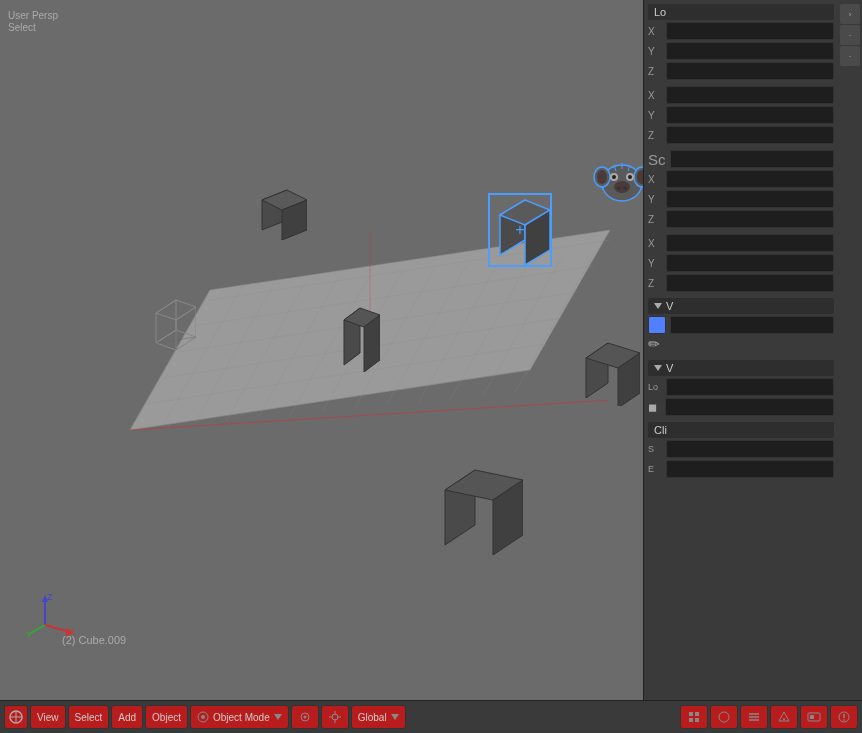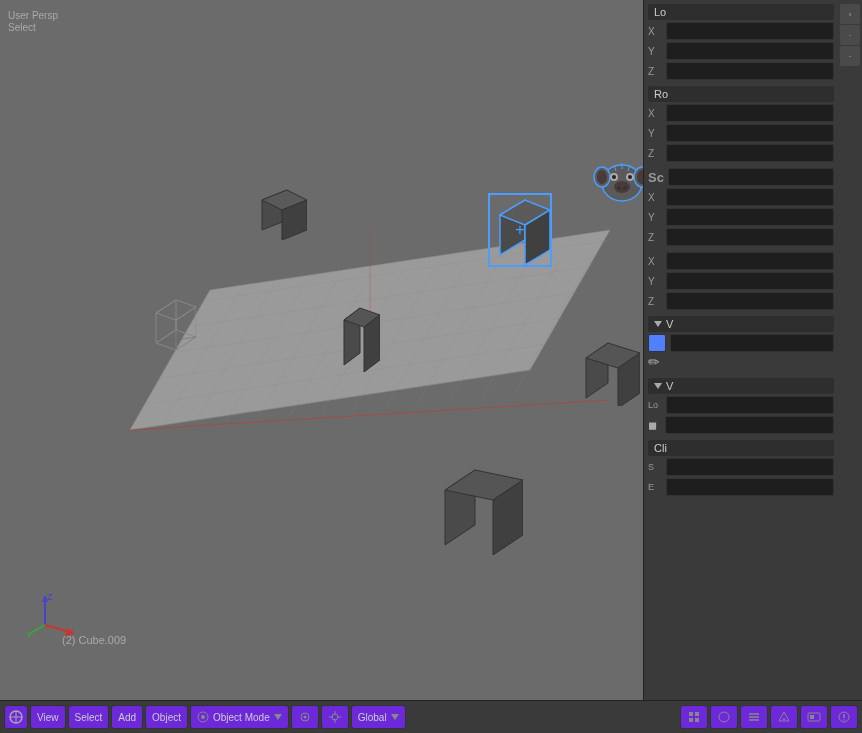--- a/index.html
+++ b/index.html
@@ -42,21 +42,21 @@
       display: flex;
       align-items: center;
       border-top: 1px solid #222;
       gap: 4px;
       padding: 0 4px;
     }
 
     .toolbar-btn {
       height: 24px;
       min-width: 24px;
-      background: #6d28d9;
+      background: #b91c1c;
       border: 1px solid #333;
       border-radius: 3px;
       color: #ccc;
       font-size: 10px;
       cursor: pointer;
       display: flex;
       align-items: center;
       justify-content: center;
       padding: 0 6px;
       gap: 3px;
@@ -353,40 +353,37 @@
       <span class="n-panel-label">Y</span>
       <div class="n-panel-field"></div>
     </div>
     <div class="n-panel-row">
       <span class="n-panel-label">Z</span>
       <div class="n-panel-field"></div>
     </div>
   </div>
 
   <div class="n-panel-section">
-    <div class="n-panel-header">
-      <span>Ro</span>
-    </div>
     <div class="n-panel-row">
       <span class="n-panel-label">X</span>
       <div class="n-panel-field"></div>
     </div>
     <div class="n-panel-row">
       <span class="n-panel-label">Y</span>
       <div class="n-panel-field"></div>
     </div>
     <div class="n-panel-row">
       <span class="n-panel-label">Z</span>
       <div class="n-panel-field"></div>
     </div>
   </div>
 
   <div class="n-panel-section">
     <div class="n-panel-row">
-      <span class="n-panel-label" style="font-size:13px;font-weight:bold;">Sc</span>
+      <span class="n-panel-label" style="font-size:15px;">Sc</span>
       <div class="n-panel-field"></div>
     </div>
     <div class="n-panel-row">
       <span class="n-panel-label">X</span>
       <div class="n-panel-field"></div>
     </div>
     <div class="n-panel-row">
       <span class="n-panel-label">Y</span>
       <div class="n-panel-field"></div>
     </div>

